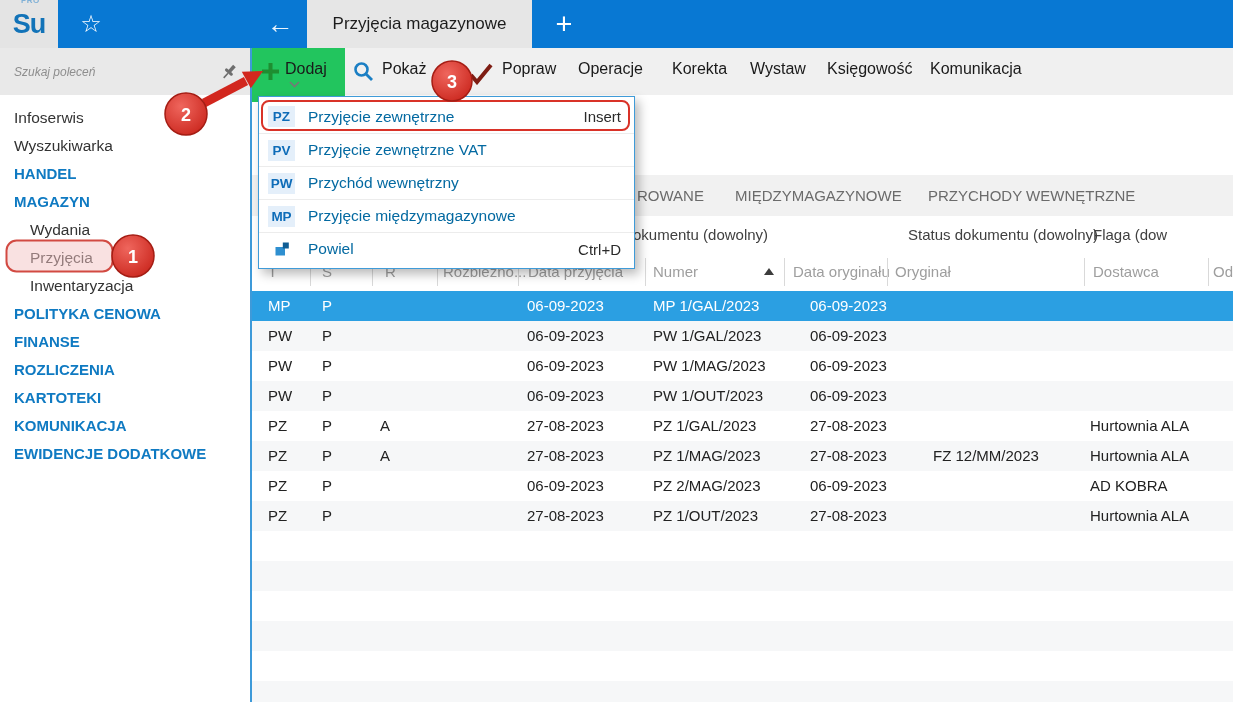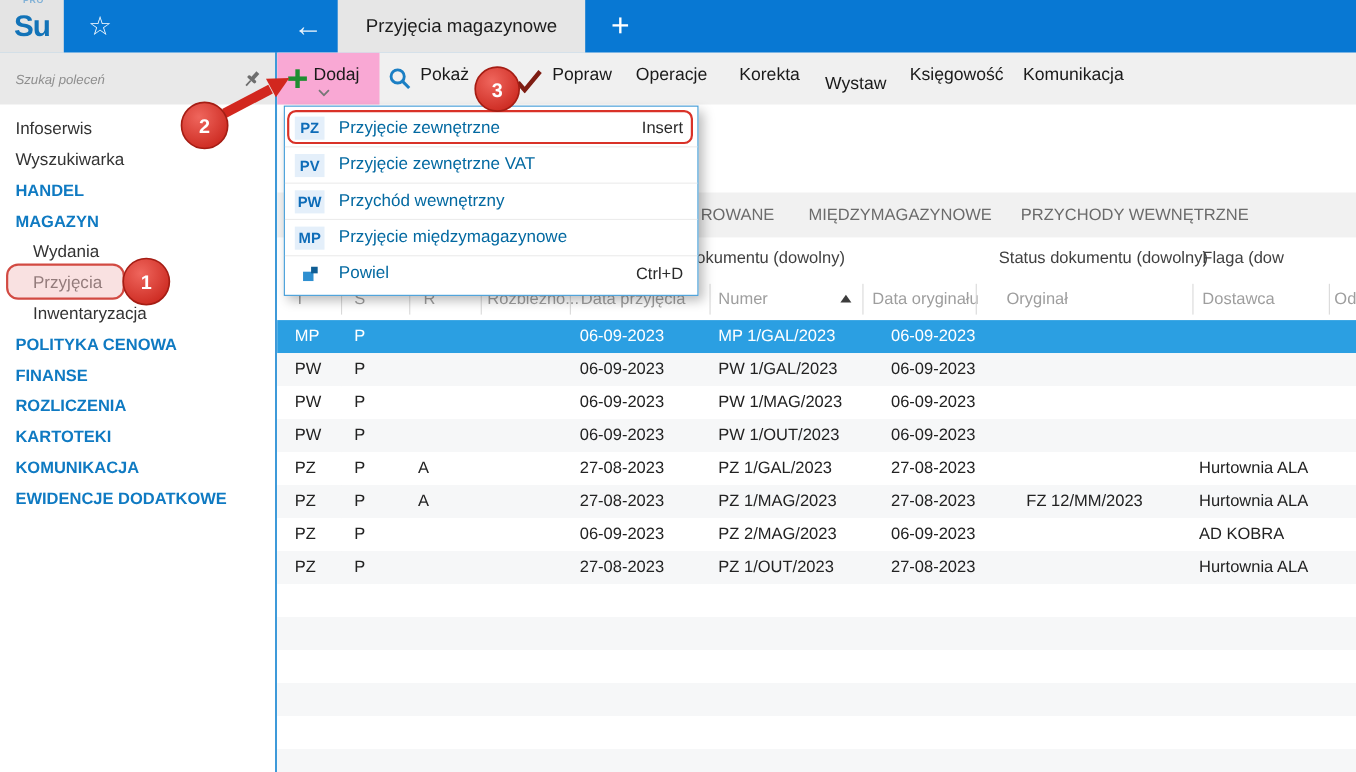--- a/index.html
+++ b/index.html
@@ -31,40 +31,40 @@
   .pin-ico { position:absolute; right:12px; top:15px; width:18px; height:18px; }
   .nav { position:absolute; left:0; top:56px; width:250px; }
   .nav-item { height:28px; line-height:28px; padding-left:14px; font-size:15.5px; color:#333; cursor:pointer;
     white-space:nowrap; }
   .nav-item.section { font-weight:bold; font-size:15px; color:#0f7ac2; }
   .nav-item.sublink { padding-left:30px; }
   
   .main { position:absolute; left:252px; top:48px; width:981px; height:654px; background:#fff; }
   .divider { position:absolute; left:250px; top:48px; width:2px; height:654px; background:#3e9ad9; }
   .toolbar { position:absolute; left:0; top:0; width:981px; height:47px; background:#f0f0f0; }
-  .dodaj-block { position:absolute; left:0; top:0; width:93px; height:47px; background:#f9a8d4; cursor:pointer; }
+  .dodaj-block { position:absolute; left:0; top:0; width:93px; height:54px; background:#22c55e; cursor:pointer; }
   .add-ico { position:absolute; left:8px; top:13px; }
   .tb-label { position:absolute; top:0; height:42px; line-height:42px; font-size:16px; color:#1a1a1a; cursor:pointer; white-space:nowrap; }
   .chev { position:absolute; left:37px; top:33px; }
   .mag-ico { position:absolute; left:101px; top:13px; }
   .check-ico { position:absolute; left:215px; top:15px; }
   .l-dodaj { left:33px; } .l-pokaz { left:130px; } .l-popraw { left:250px; } .l-operacje { left:326px; }
-  .l-korekta { left:420px; } .l-wystaw { left:498px;margin-top:8px; } .l-ksiegowosc { left:575px; } .l-komunikacja { left:678px; }
+  .l-korekta { left:420px; } .l-wystaw { left:498px; } .l-ksiegowosc { left:575px; } .l-komunikacja { left:678px; }
   
   .tabsband { position:absolute; left:0; top:127px; width:981px; height:41px; background:#f1f1f1; }
   .vtab { position:absolute; top:0; height:51px; line-height:41px; font-size:15px; color:#6b6b6b; cursor:pointer; white-space:nowrap; }
   .vt1 { left:385px; } .vt2 { left:483px; } .vt3 { left:676px;text-align:center; }
   .filterbar { position:absolute; left:0; top:168px; width:981px; height:38px; background:#fff; }
   .fitem { position:absolute; top:0; height:38px; line-height:38px; font-size:15px; color:#404040; cursor:pointer; white-space:nowrap; }
   .f1 { left:381px; } .f2 { left:521px; } .f3 { left:656px; } .f4 { left:841px; }
   
   .thead { position:absolute; left:0; top:206px; width:981px; height:36px; background:#fff; }
   .hcell { position:absolute; top:0; height:36px; line-height:36px; font-size:15px; color:#9e9e9e; cursor:pointer; white-space:nowrap; }
   .h0{left:16px;} .h1{left:70px;} .h2{left:133px;} .h3{left:191px;} .h4{left:276px;}
-  .h5{left:401px;} .h6{left:541px;} .h7{left:643px;margin-left:20px;} .h8{left:841px;} .h9{left:961px;}
+  .h5{left:401px;} .h6{left:541px;} .h7{left:643px;} .h8{left:841px;} .h9{left:961px;}
   .sort-asc { position:absolute; left:512px; top:14px; width:0; height:0;
     border-left:5px solid transparent; border-right:5px solid transparent; border-bottom:7px solid #3c3c3c; }
   .hdiv { position:absolute; top:210px; width:1px; height:28px; background:#d9d9d9; }
   .bdiv { position:absolute; top:243px; width:1px; height:240px; background:rgba(0,0,0,0.045); }
   #rows { position:absolute; left:0; top:243px; width:981px; }
   .trow { position:relative; width:981px; height:30px; background:#fff; cursor:pointer; }
   .trow.alt { background:#f6f7f8; }
   .trow.sel { background:#2b9fe2; }
   .trow span { position:absolute; top:0; height:30px; line-height:30px; font-size:15px; color:#222; white-space:nowrap; }
   .trow.sel span { color:#fff; }

